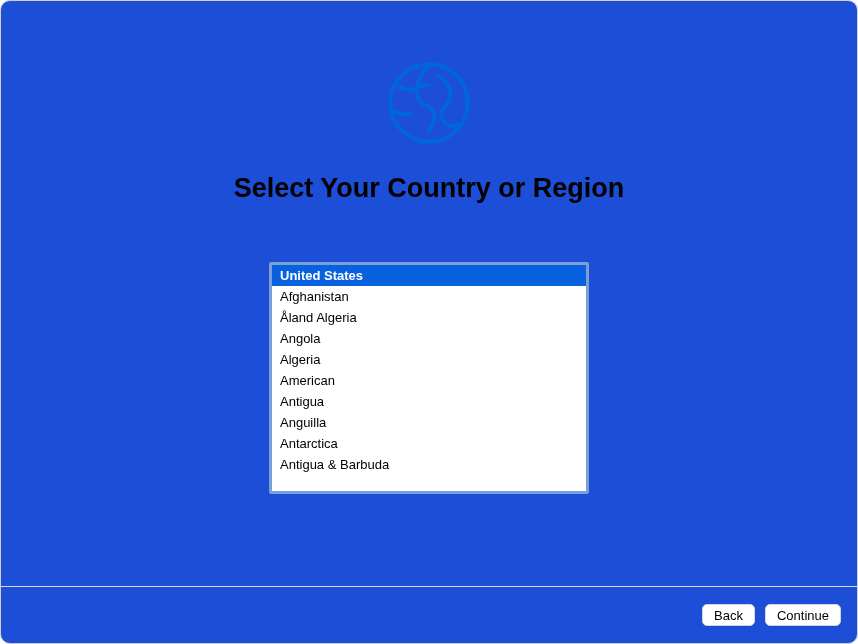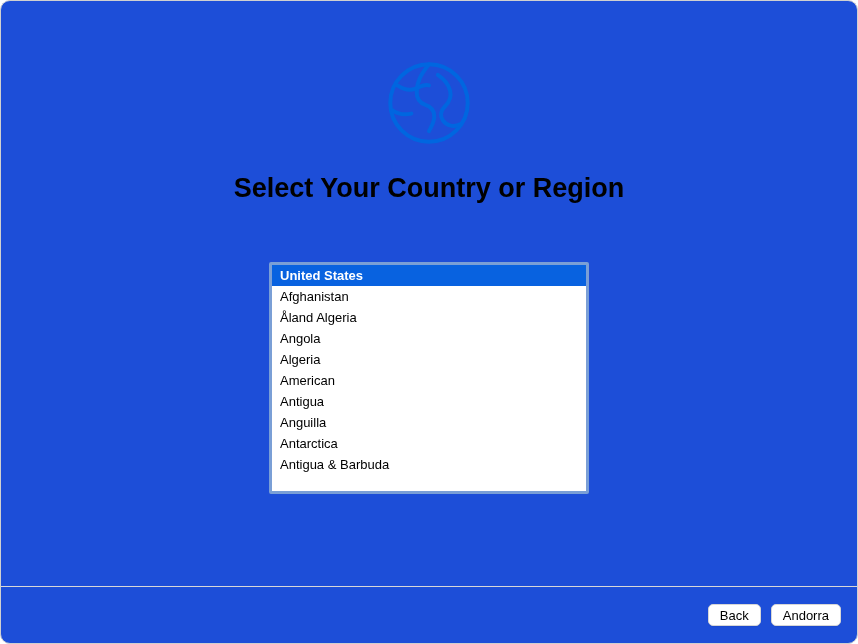--- a/index.html
+++ b/index.html
@@ -116,15 +116,15 @@
         <div class="list-item">Algeria</div>
         <div class="list-item">American</div>
         <div class="list-item">Antigua</div>
         <div class="list-item">Anguilla</div>
         <div class="list-item">Antarctica</div>
         <div class="list-item">Antigua &amp; Barbuda</div>
       </div>
   </div>
   <div class="footer">
     <button class="btn">Back</button>
-    <button class="btn">Andorra</button>
+    <button class="btn">Continue</button>
   </div>
 </div>
 
 </body></html>

